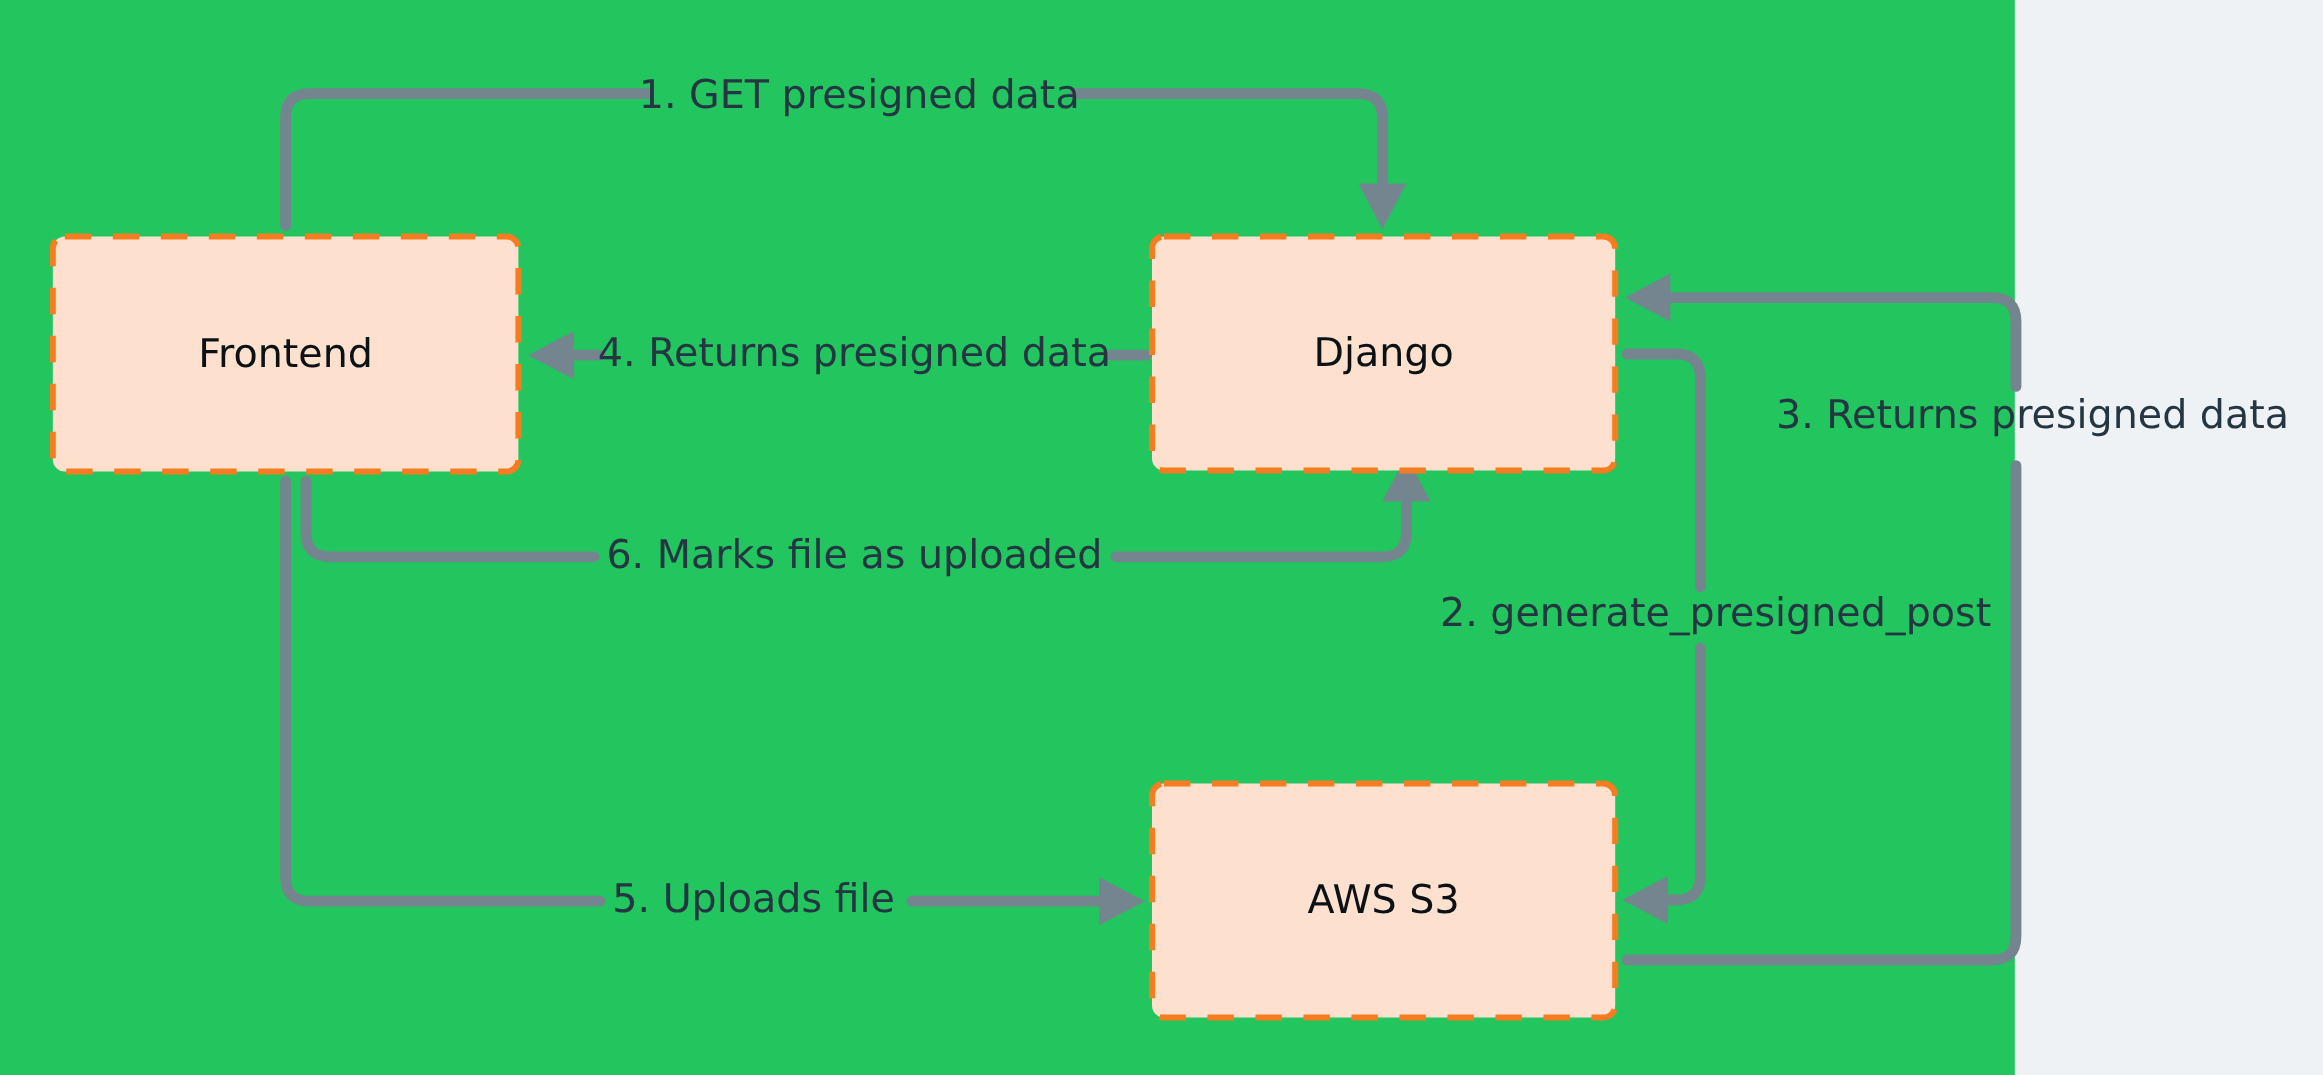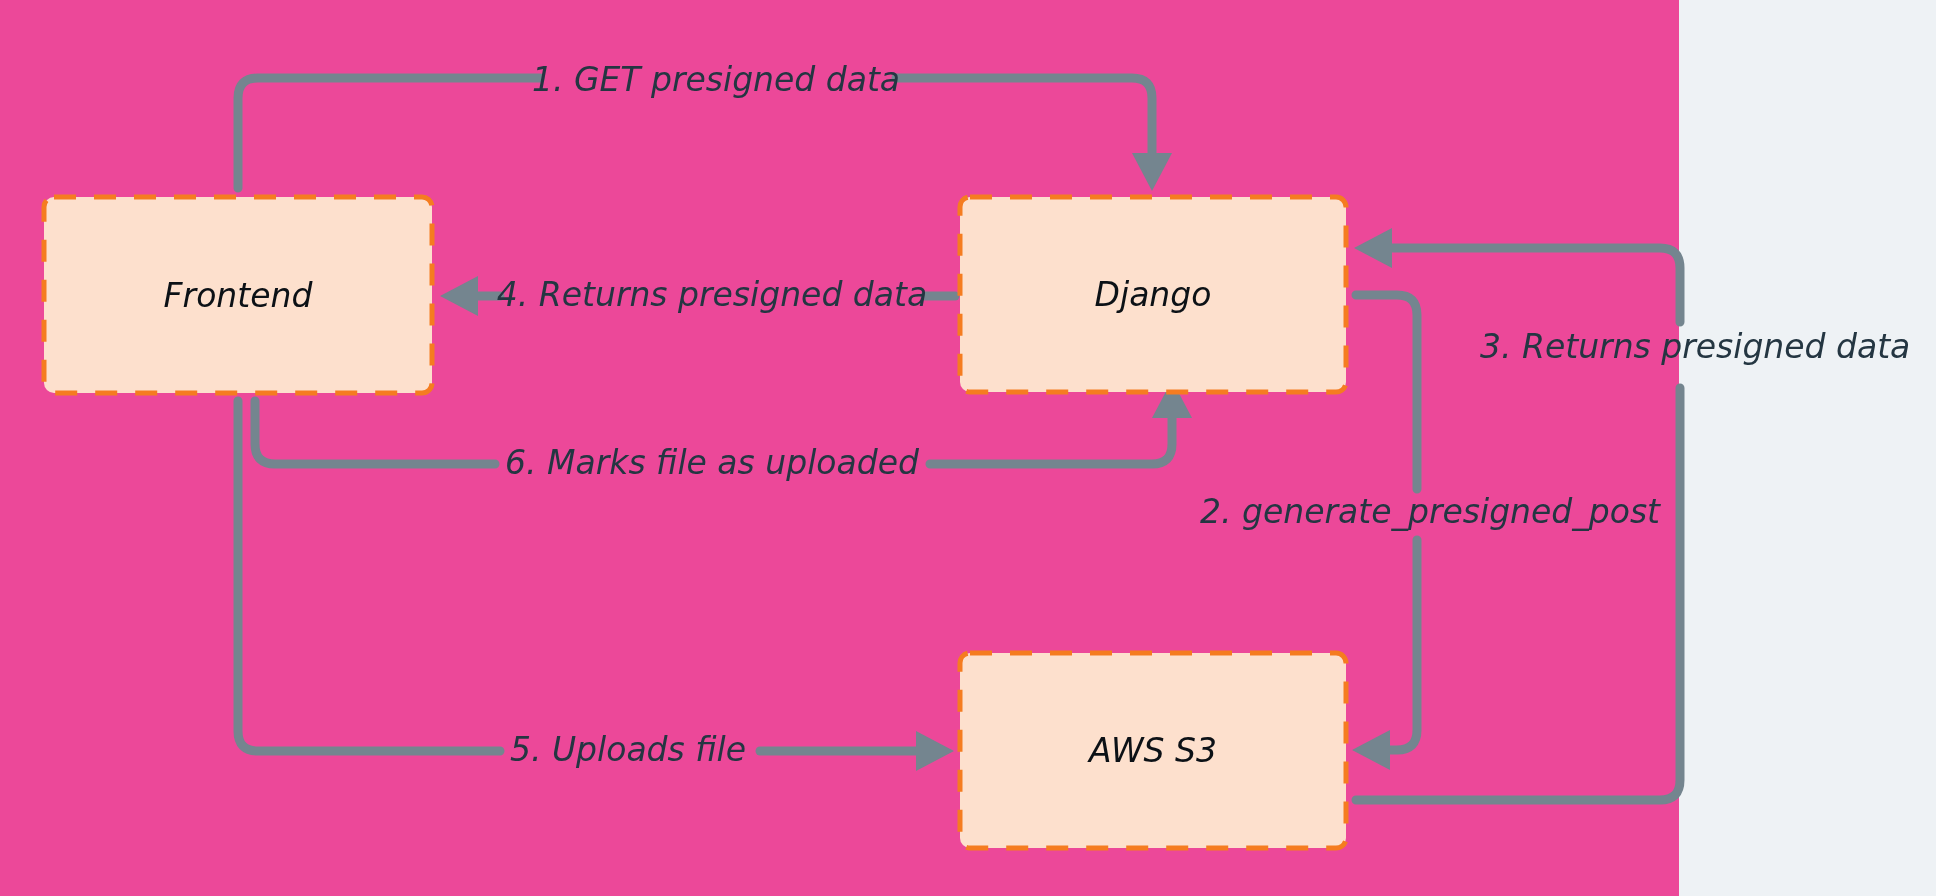--- a/index.html
+++ b/index.html
@@ -10,22 +10,21 @@
   body {
     width: 1936px;
     height: 896px;
     overflow: hidden;
     font-family: "DejaVu Sans", sans-serif;
   }
   #diagram-root {
     position: relative;
     width: 1679px;
     height: 896px;
-    background: #ec4899;
-    font-style: italic;
+    background: #22c55e;
   }
   svg.diagram {
     display: block;
     width: 1936px;
     height: 896px;
   }
   .node-rect {
     fill: #fde0cd;
     stroke: #f57c20;
     stroke-width: 5;

